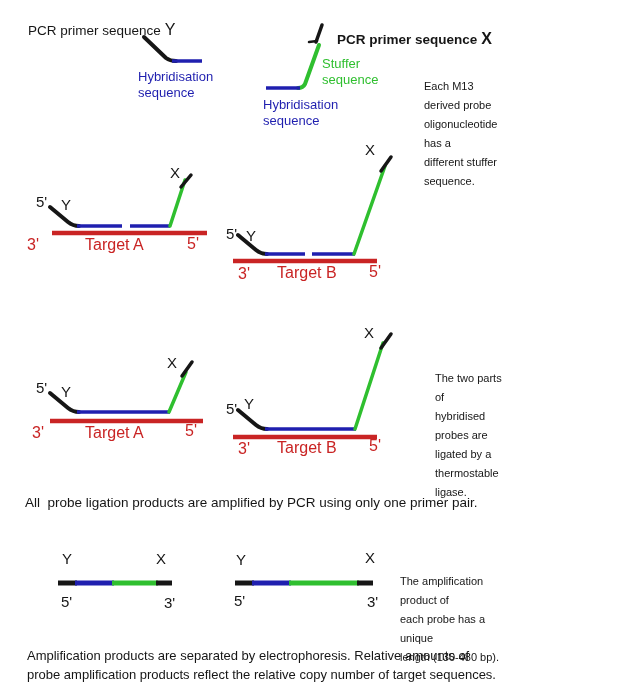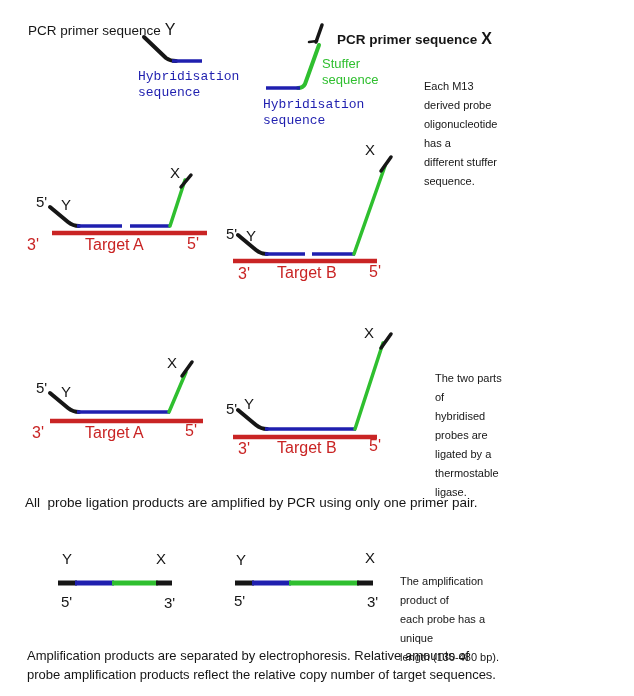--- a/index.html
+++ b/index.html
@@ -6,21 +6,21 @@
   #stage{position:relative;width:508px;height:696px;background:#ffffff;overflow:hidden;
          font-family:"Liberation Sans", sans-serif;color:var(--ink);}
   #art{position:absolute;left:0;top:0;}
   #art path{fill:none;stroke-linecap:round;stroke-linejoin:round;}
   #art path.flat{stroke-linecap:butt;}
   .s-black{stroke:var(--ink);}
   .s-blue{stroke:var(--blue);}
   .s-green{stroke:var(--green);}
   .s-red{stroke:var(--red);}
   .t{position:absolute;white-space:pre-wrap;}
-  .blue{color:var(--blue);font-family:Liberation Mono, monospace;}
+  .blue{color:var(--blue);}
   .green{color:var(--green);}
   .red{color:var(--red);}
   .f13{font-size:13px;line-height:16px;}
   .f135{font-size:13.5px;line-height:17px;}
   .f15{font-size:11px;line-height:19px;}
   .f145{font-size:13px;line-height:19px;}
   .lab{font-size:15px;line-height:15px;}
   .rlab{font-size:16px;line-height:16px;}
   .suf{font-size:16px;margin-left:4px;}
 </style>

